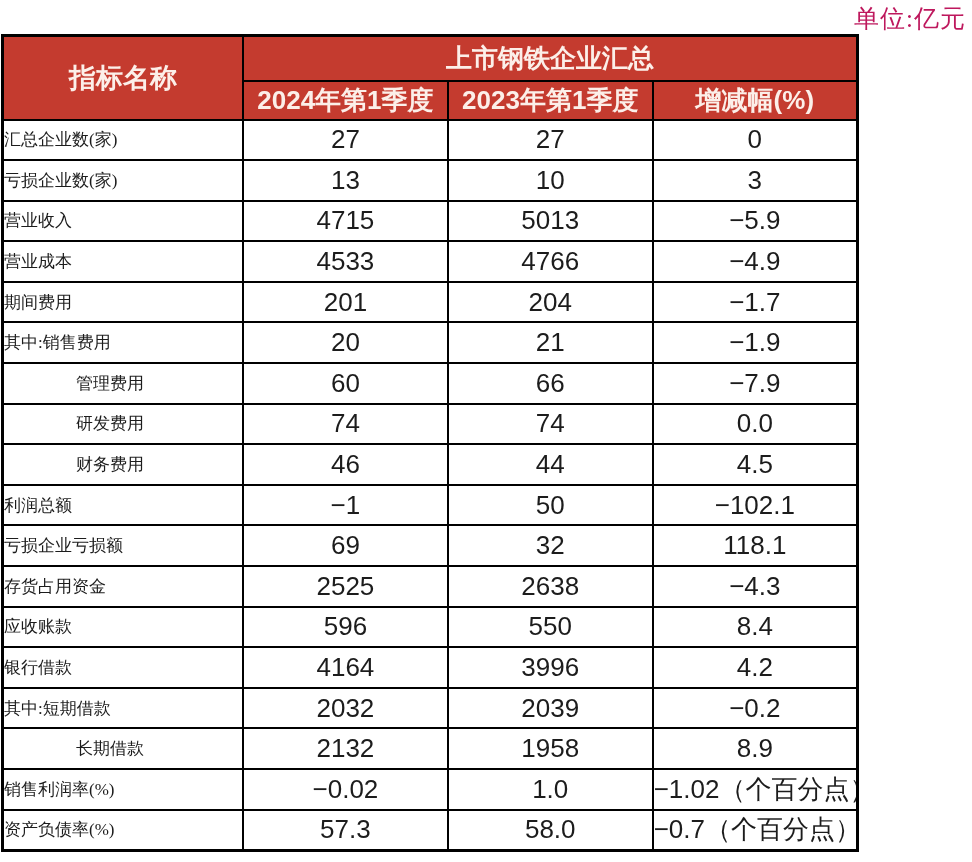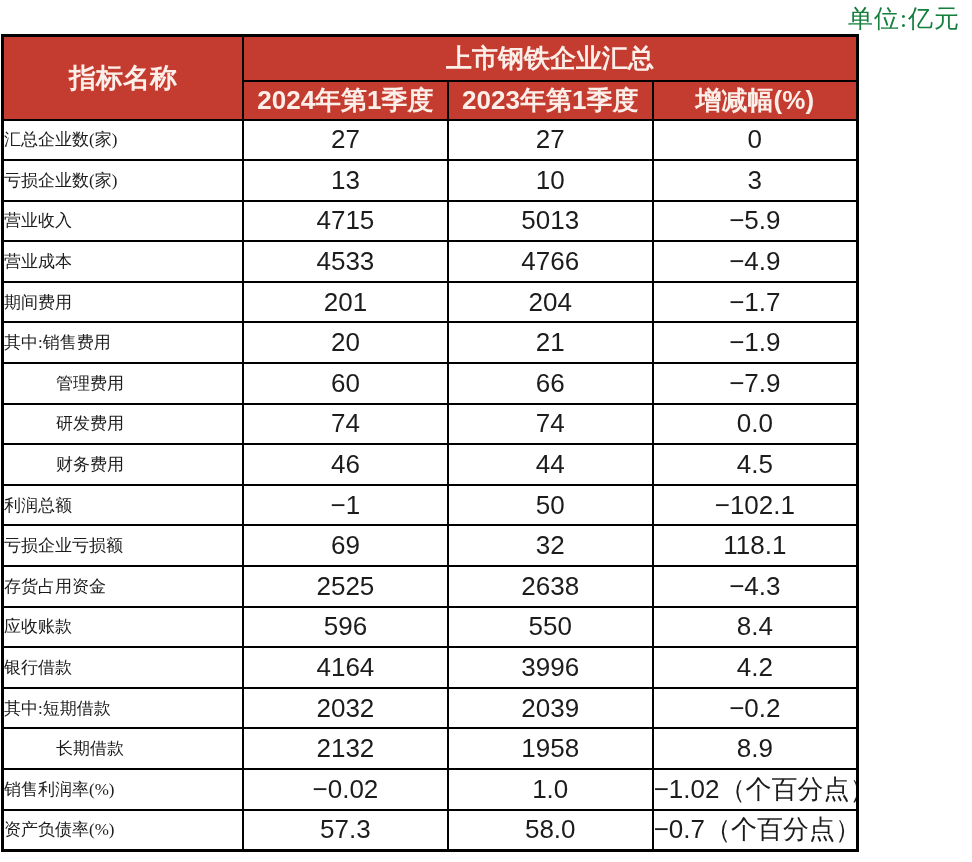--- a/index.html
+++ b/index.html
@@ -7,23 +7,23 @@
     position: relative;
     width: 972px;
     height: 862px;
     background: #ffffff;
     font-family: "Liberation Serif", serif;
     overflow: hidden;
   }
   .unit-label {
     position: absolute;
     top: 2px;
-    right: 12px;
+    right: 6px;
     font-size: 25px;
-    color: #15803d;
+    color: #be185d;
     letter-spacing: 1px;
     font-family: "Liberation Serif", serif;
   }
   table.summary {
     position: absolute;
     top: 34px;
     left: 1px;
     width: 858px;
     border-collapse: collapse;
     table-layout: fixed;
@@ -49,21 +49,21 @@
   th.group   { font-size: 26px; }
   th.subhead { font-size: 26px; width: 240px; }
   
   tbody tr { height: 40.6px; }
   td.label-cell {
     text-align: left;
     padding-left: 7px;
     font-size: 17px;
     color: #1c1c1c;
   }
-  td.label-cell.indent { padding-left: 52px; }
+  td.label-cell.indent { padding-left: 72px; }
   td.num-cell {
     text-align: center;
     font-size: 26px;
     color: #1c1c1c;
     font-family: Liberation Sans, sans-serif;
   }
 </style>
 </head>
 <body>
 

